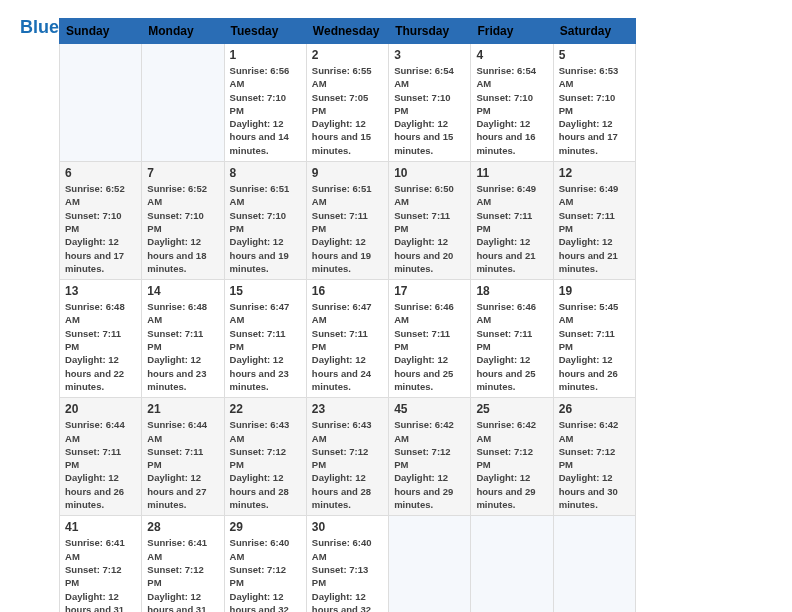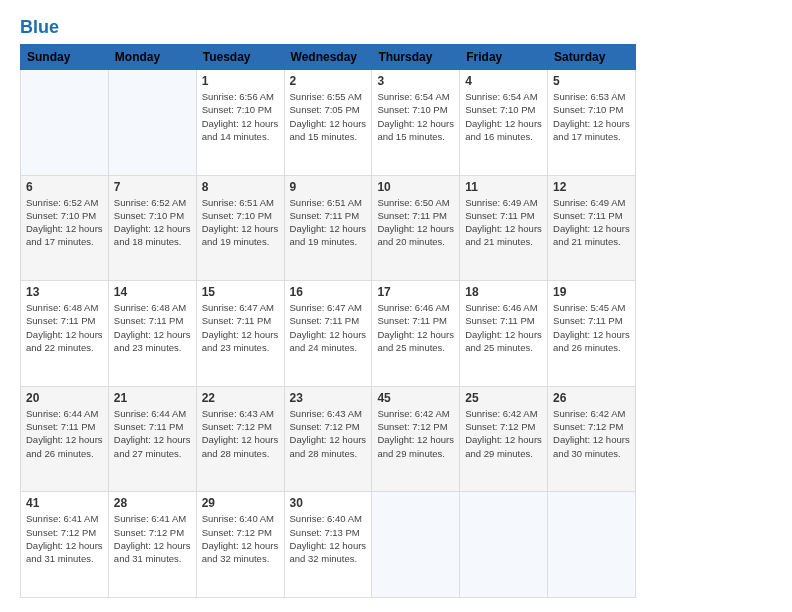--- a/index.html
+++ b/index.html
@@ -9,21 +9,20 @@
       background: #fff;
       font-family: Arial, sans-serif;
       font-size: 11px;
       color: #333;
     }
     .page {
       width: 656px;
       height: 612px;
       padding: 18px 20px 14px 20px;
       display: flex;
-      flex-direction: column;
     }
     .header {
       display: flex;
       justify-content: space-between;
       align-items: flex-start;
       margin-bottom: 10px;
     }
     .logo {
       display: flex;
       flex-direction: column;
@@ -77,20 +76,21 @@
       font-size: 12px;
       font-weight: bold;
       color: #333;
       display: block;
       margin-bottom: 2px;
     }
     .day-info {
       font-size: 9.5px;
       color: #444;
       line-height: 1.4;
+      font-weight: bold;
     }
     .empty { background: #f9f9f9; }
     tr:nth-child(odd) td { background-color: #fff; }
     tr:nth-child(even) td { background-color: #f5f5f5; }
     .calendar thead tr th { background: #2a6db5; }
   </style>
 </head>
 <body>
 
 <div class="page">

